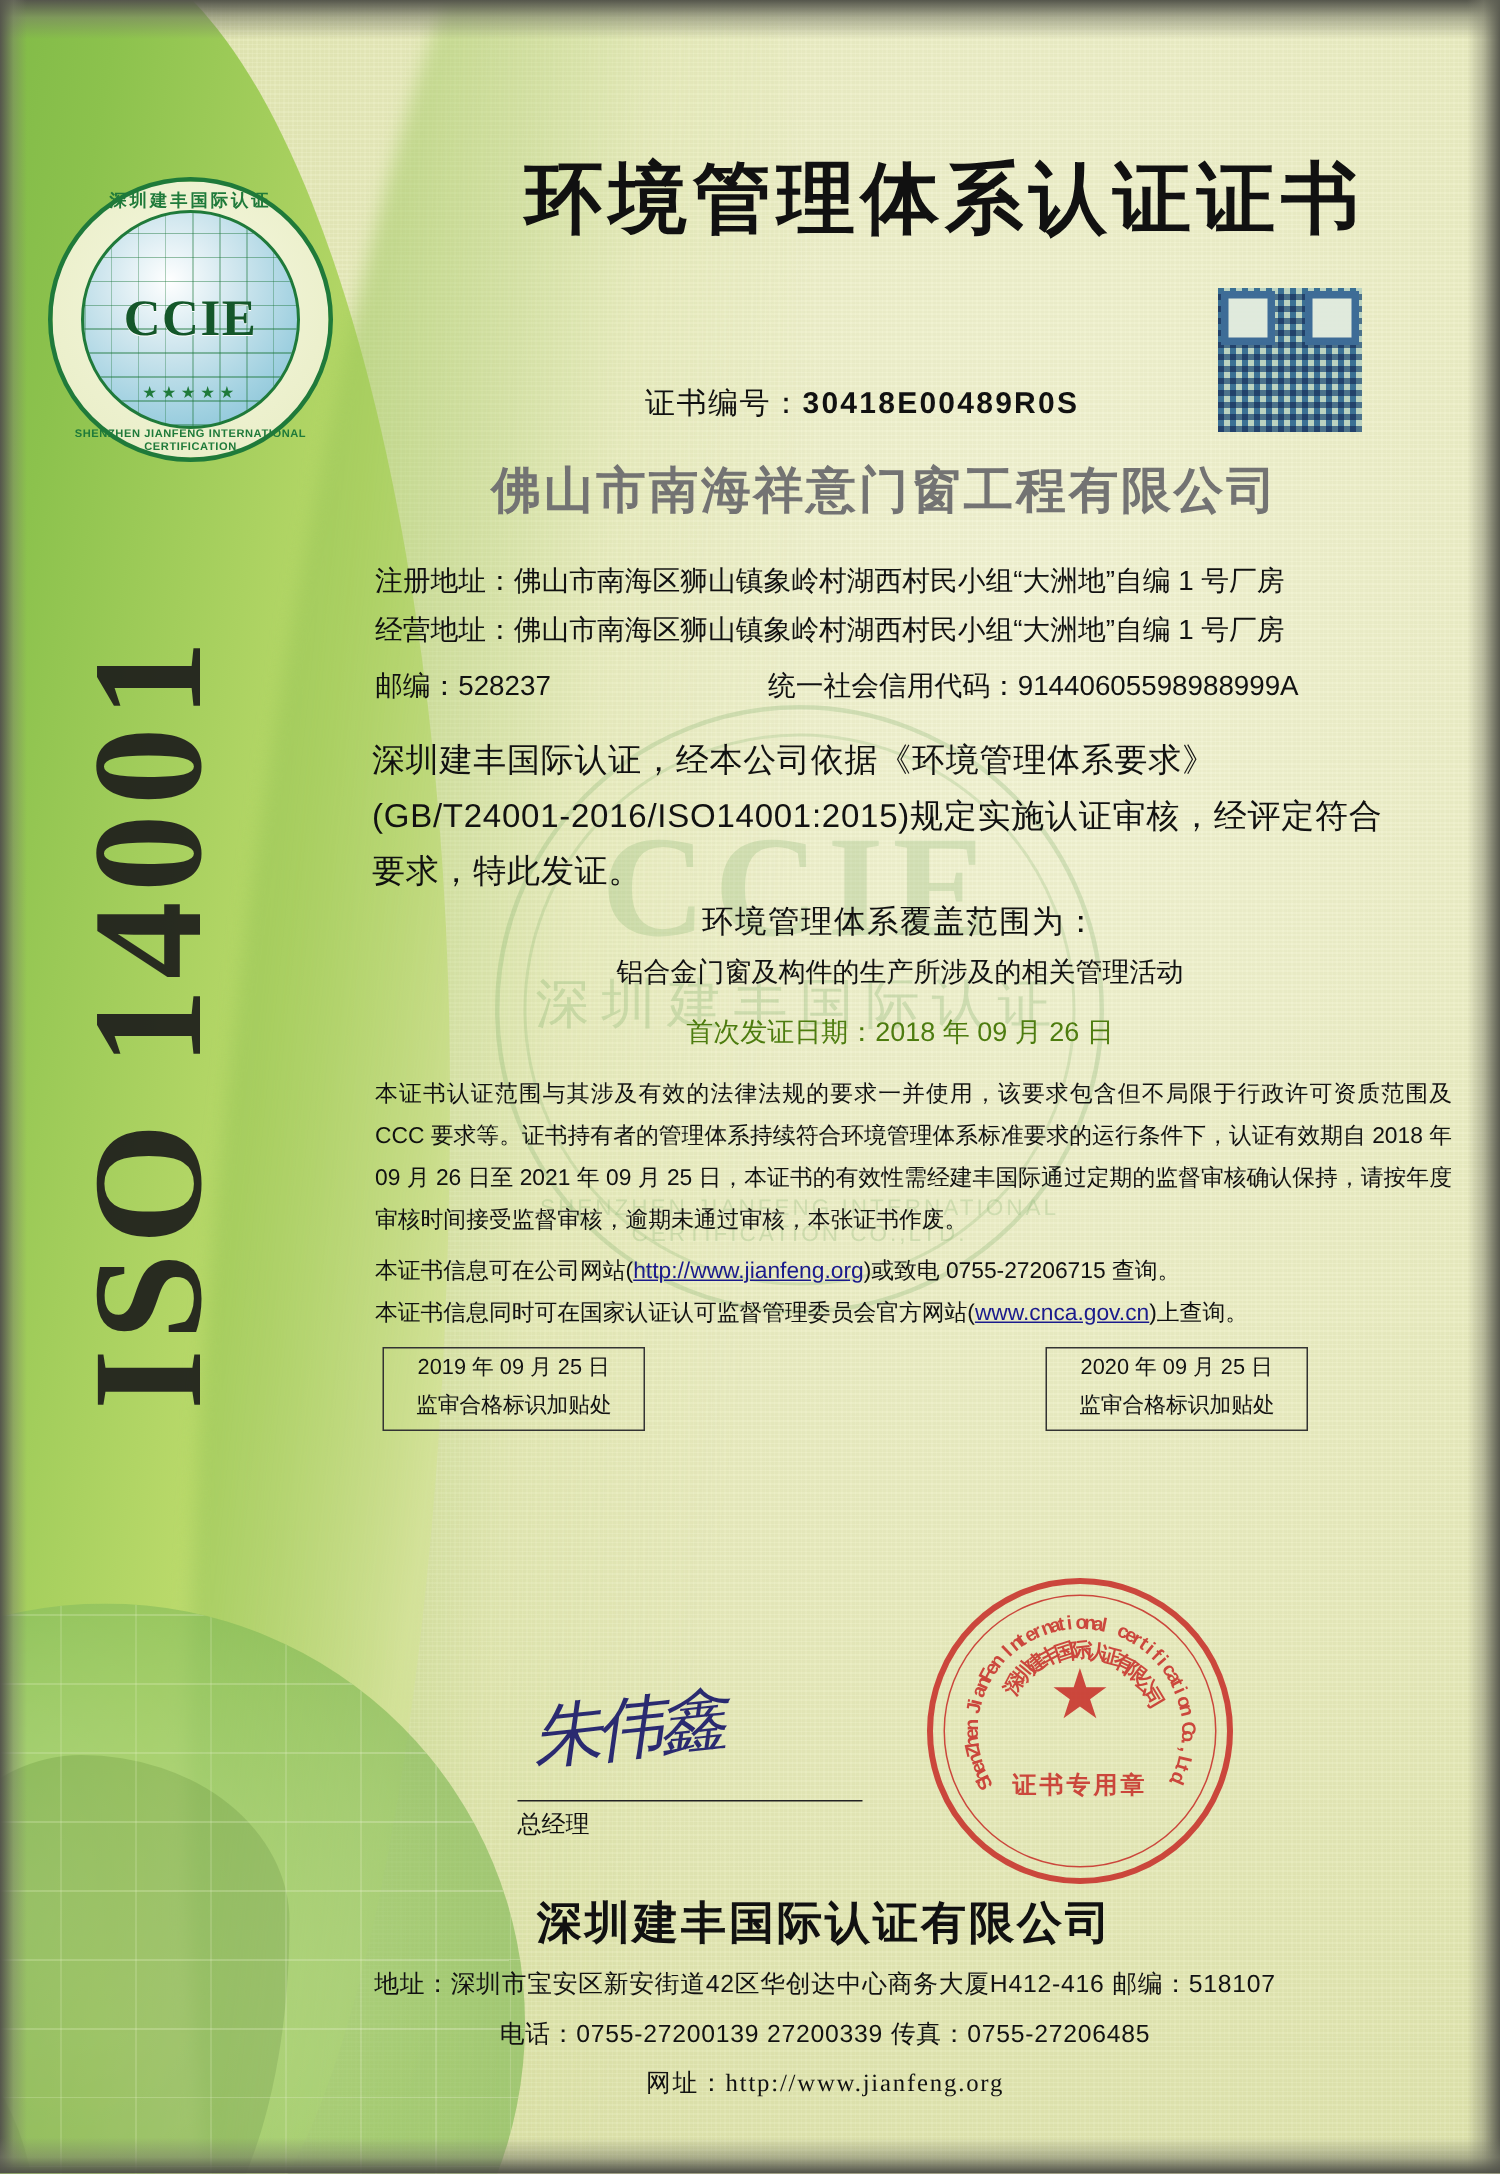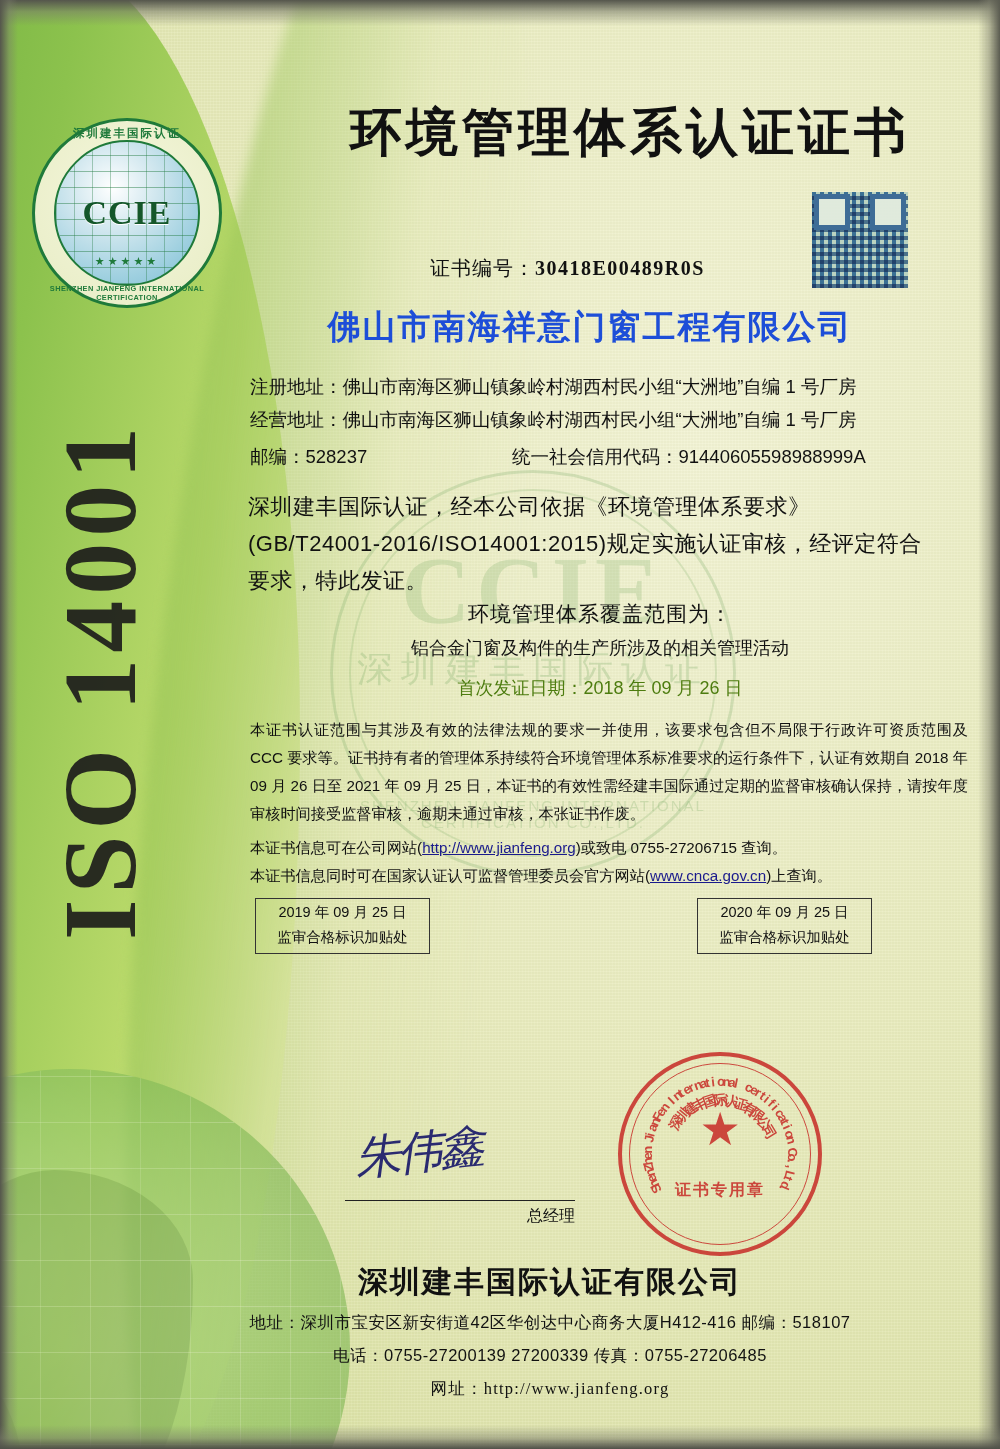--- a/index.html
+++ b/index.html
@@ -309,32 +309,32 @@
     font-family: "Liberation Sans", sans-serif;
   }
   .cert-no {
     position: absolute;
     left: 430px;
     top: 255px;
     font-size: 20px;
     color: #111;
     letter-spacing: 1px;
   }
-  .cert-no b { font-weight: bold; letter-spacing: 1.5px; font-family: Liberation Serif, serif; }
+  .cert-no b { font-weight: bold; letter-spacing: 1.5px; }
 
   .company {
     position: absolute;
     left: 240px;
     top: 305px;
     width: 700px;
     text-align: center;
     font-size: 33px;
     font-weight: bold;
     letter-spacing: 2px;
-    color: #1d4ed8;
+    color: #737373;
   }
 
   .addr-block {
     position: absolute;
     left: 250px;
     top: 370px;
     width: 700px;
     font-size: 18.5px;
     color: #111;
     line-height: 33px;
@@ -446,21 +446,21 @@
     left: 345px;
     top: 1200px;
     width: 230px;
     border-top: 1.4px solid #222;
   }
   .sig-label {
     position: absolute;
     left: 345px;
     top: 1206px;
     width: 230px;
-    text-align: right;
+    text-align: left;
     font-size: 16px;
     color: #111;
   }
 
   
   .seal {
     position: absolute;
     left: 618px;
     top: 1052px;
     width: 196px;

